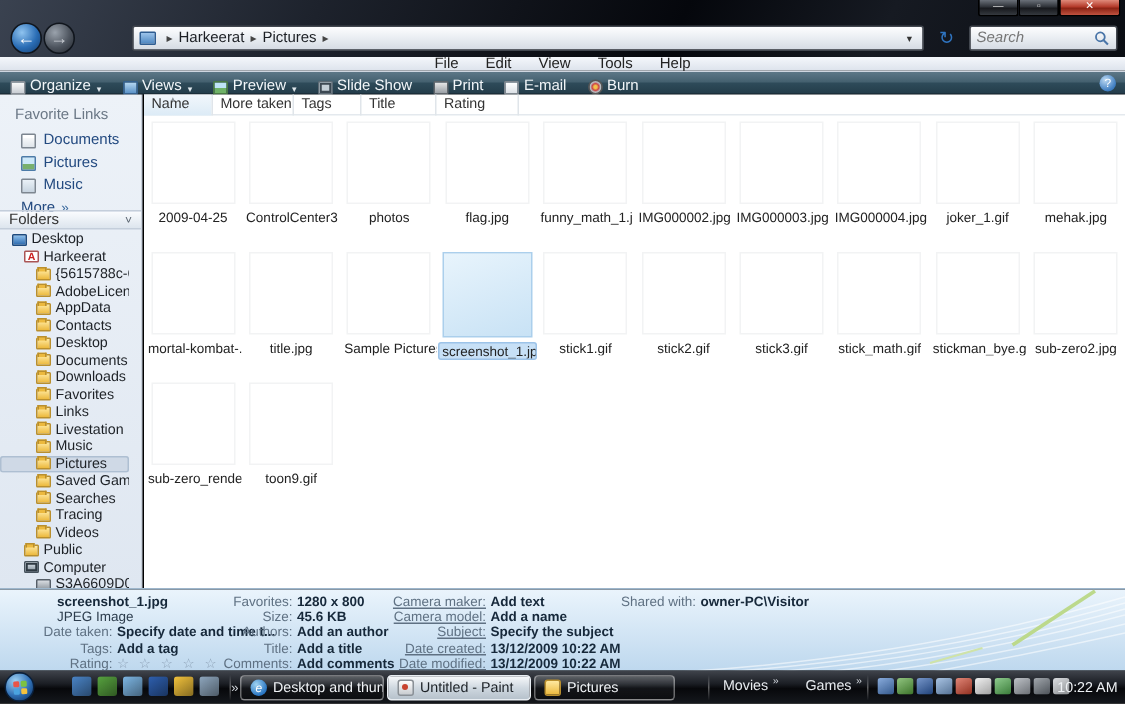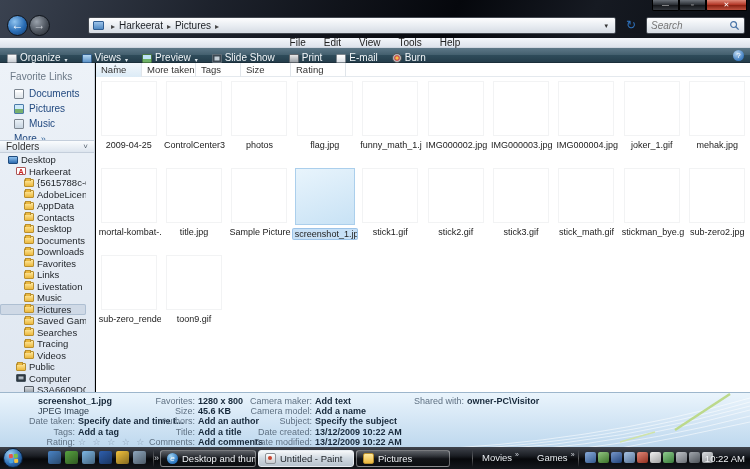--- a/index.html
+++ b/index.html
@@ -104,21 +104,21 @@
   .drow { display:flex; height:10.2px; align-items:center; font-size:9px; }
   .dlabel { color:#5f7183; text-align:right; padding-right:3px; flex:0 0 auto; }
   .dvalue { color:#16283a; font-weight:bold; white-space:nowrap; }
   #dcol1 { left:0; top:3px; width:170px; }
   #dcol1 .dlabel { width:78px; }
   .dname { padding-left:38px; font-size:9px; color:#16283a; font-weight:bold; height:10.2px; }
   .dtype { padding-left:38px; font-size:9px; color:#2c3c4c; height:10.2px; }
   #dcol2 { left:120px; top:3px; width:180px; }
   #dcol2 .dlabel { width:78px; }
   #dcol3 { left:235px; top:3px; width:200px; }
-  #dcol3 .dlabel { width:80px; }
+  #dcol3 .dlabel { width:92px;text-decoration:underline; }
   #dcol4 { left:405px; top:3px; width:220px; }
   #dcol4 .dlabel { width:62px; }
   .stars { color:#8fa3b8; letter-spacing:2px; font-weight:normal; }
   #swoosh { right:0; bottom:0; }
 
   
   #taskbar { left:0; top:447px; width:750px; height:22px;
     background:linear-gradient(#40444c 0%,#1b1e24 40%,#07080b 55%,#15181d 100%); display:flex; align-items:center; }
   #start-orb { position:absolute; left:3px; top:448px; width:20px; height:20px; border-radius:50%;
     background:radial-gradient(circle at 35% 28%,#9fd2f5,#2f6fb4 55%,#123a6e 90%); border:1px solid #0a1f3a;
@@ -328,21 +328,21 @@
     <div class="scr-arrow" id="scr-up">▲</div>
     <div id="tree-thumb"></div>
     <div class="scr-arrow" id="scr-down">▼</div>
   </div>
 
   <div class="abs" id="filepane">
     <div class="abs" id="colheaders">
         <div class="colh sorted" style="width: 46px;">Name<span class="sort-caret">▴</span></div>
         <div class="colh" style="width: 54px;">More taken</div>
         <div class="colh" style="width: 45px;">Tags</div>
-        <div class="colh" style="width: 50px;">Size</div>
+        <div class="colh" style="width: 50px;">Title</div>
         <div class="colh" style="width: 55px;">Rating</div>
       </div>
     <div class="abs" id="filegrid">
         <div class="fitem">
           <div class="fthumb"></div>
           <div class="flabel">2009-04-25</div>
         </div>
         <div class="fitem">
           <div class="fthumb"></div>
           <div class="flabel">ControlCenter3</div>

